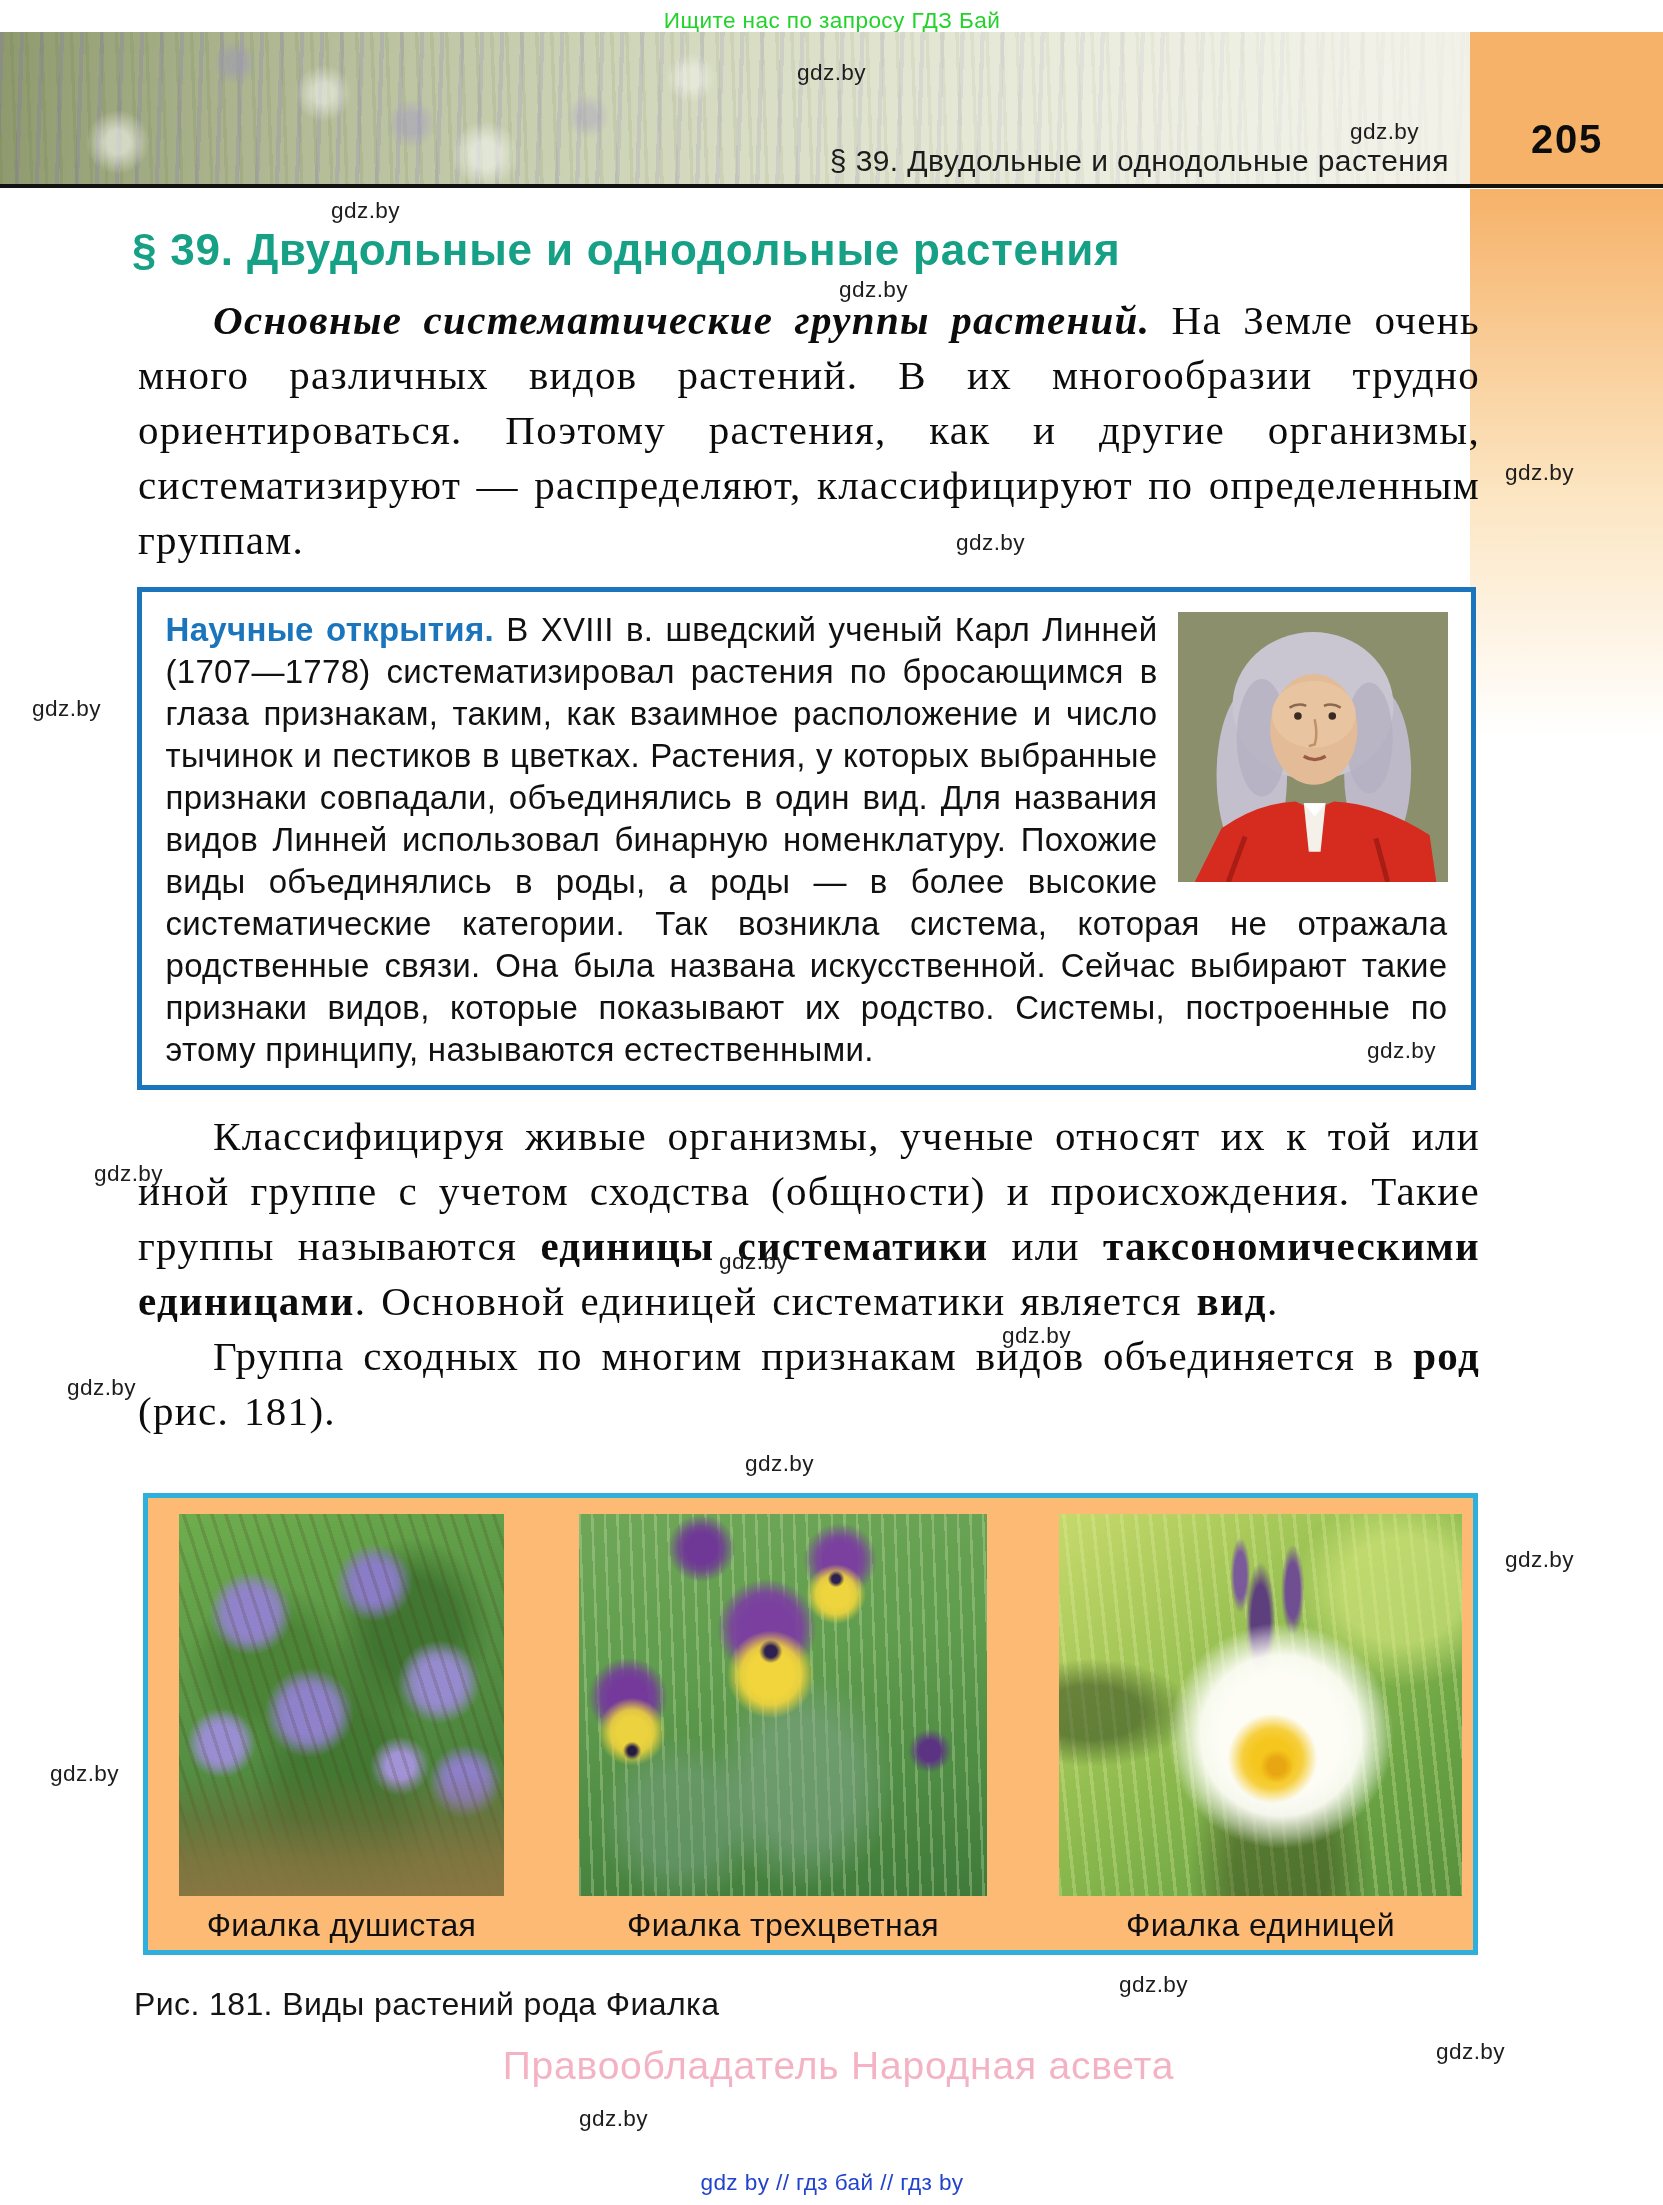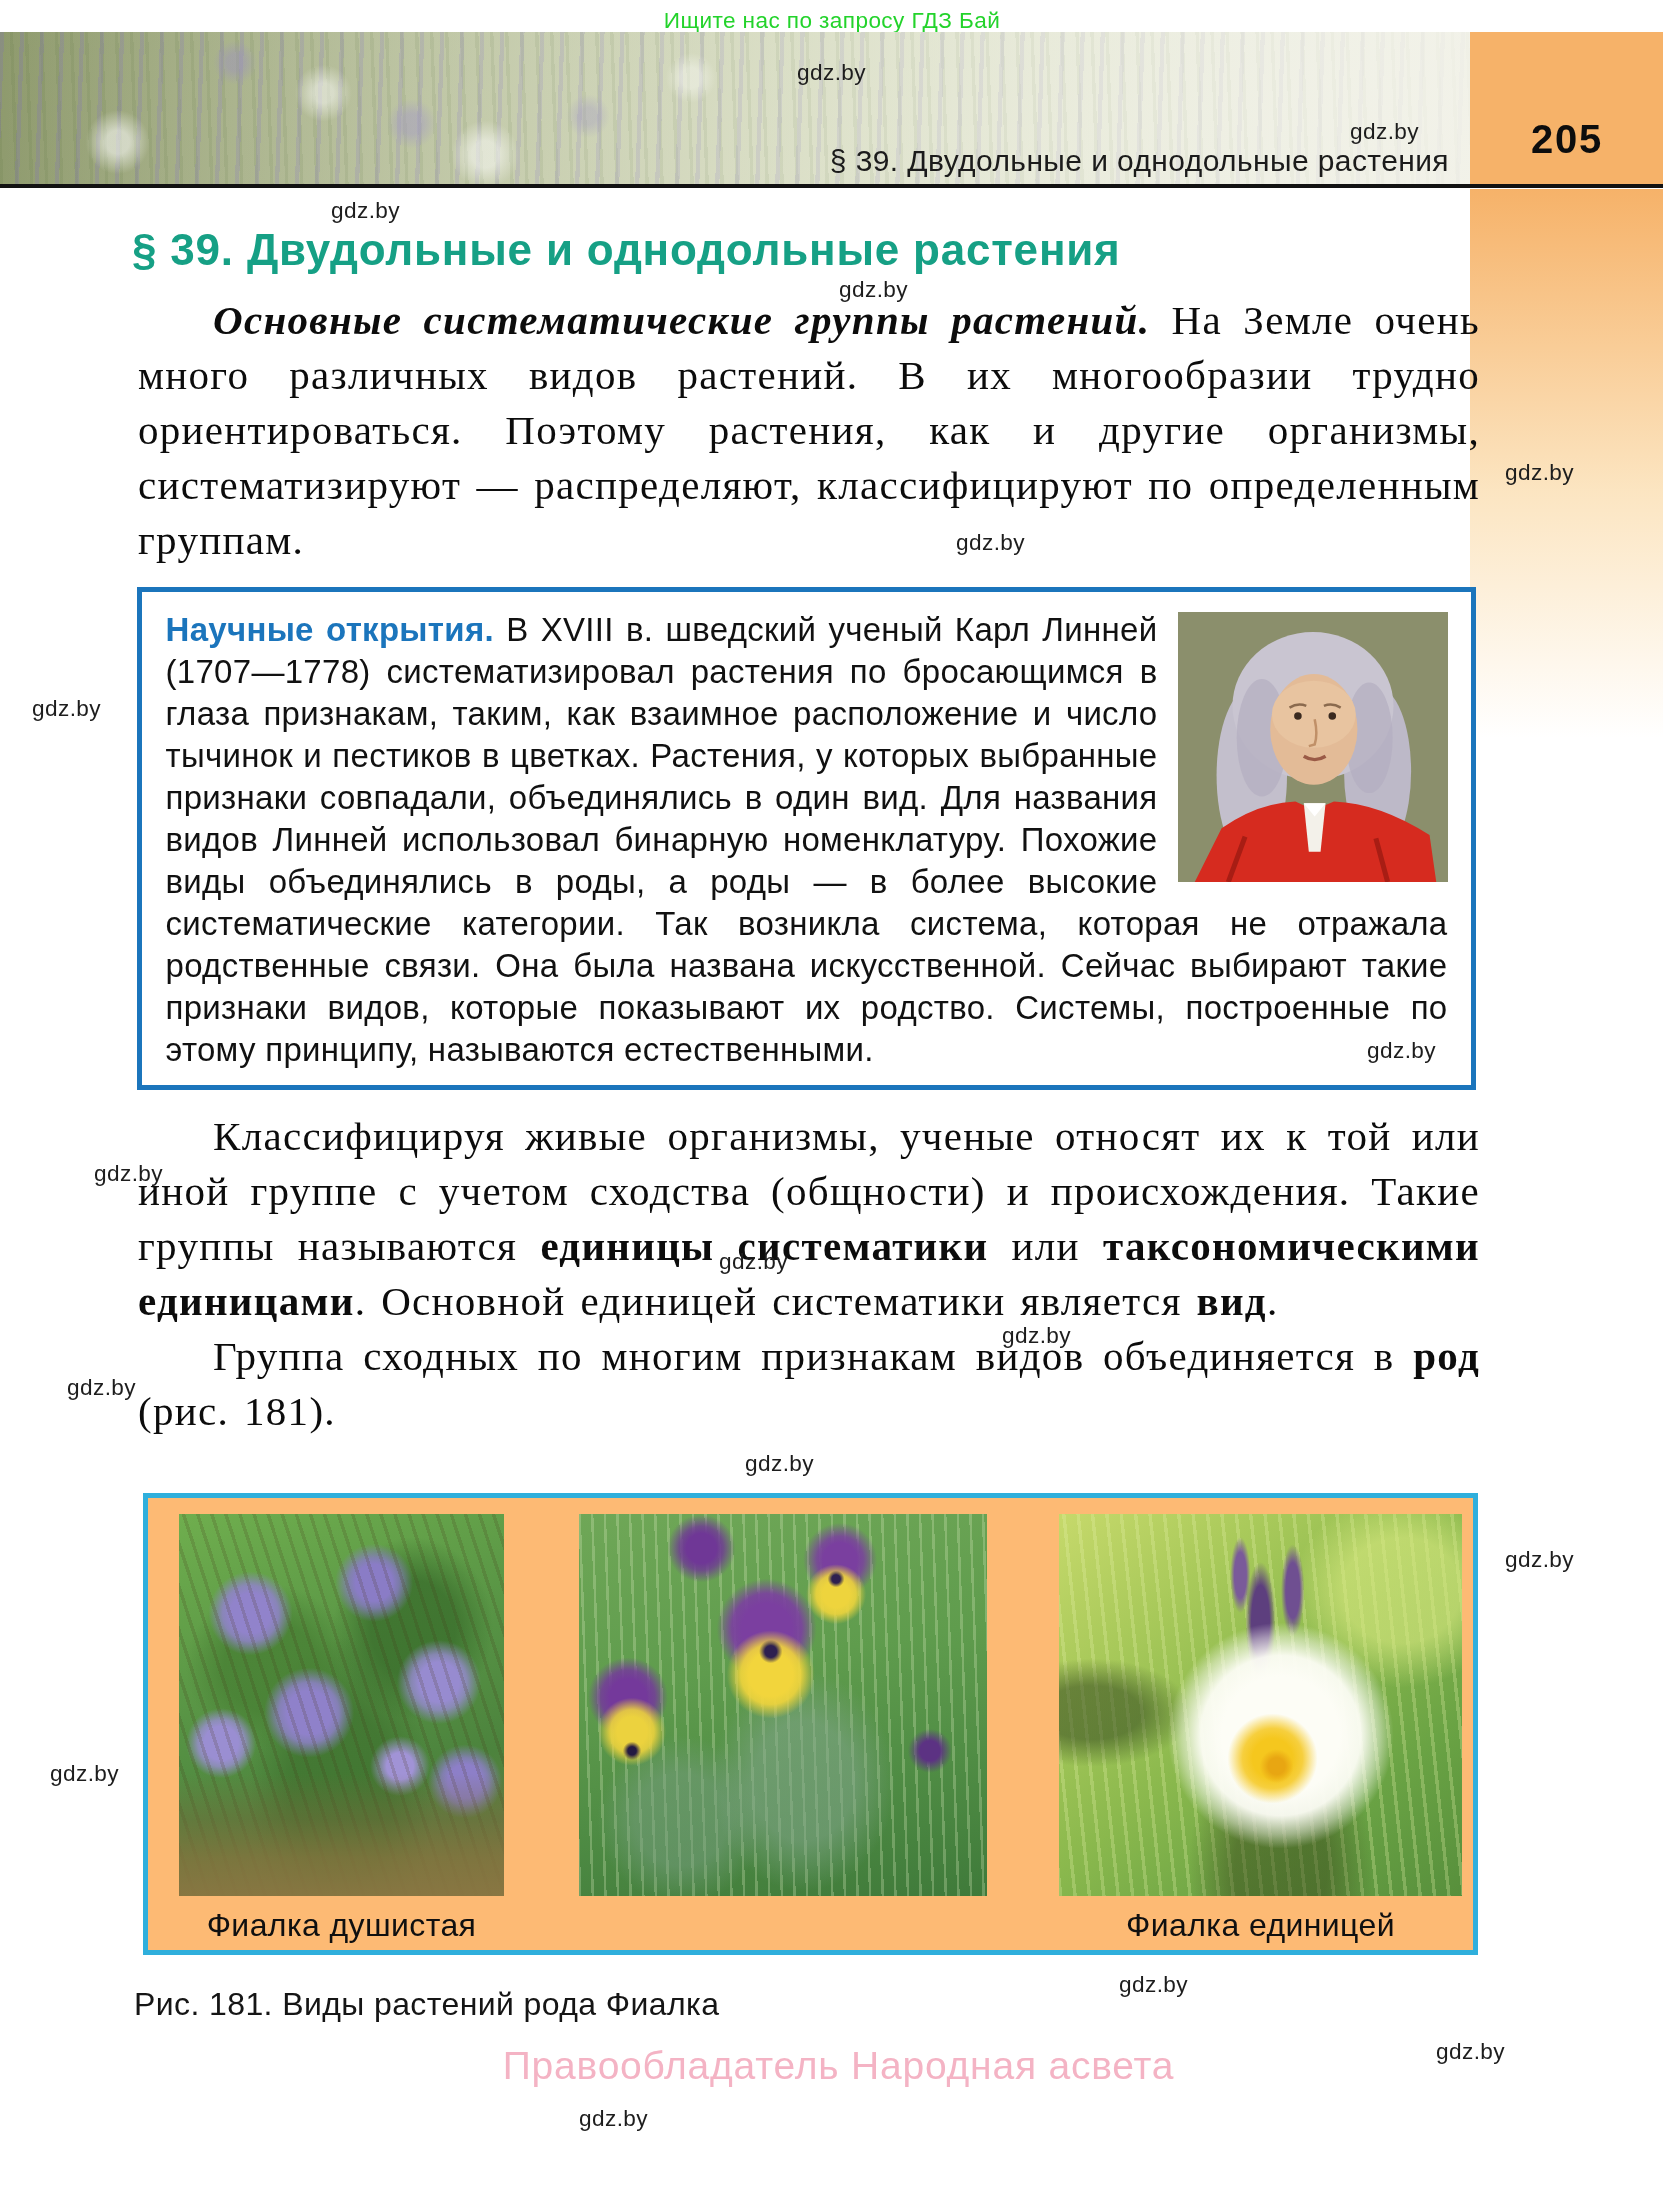--- a/index.html
+++ b/index.html
@@ -168,27 +168,29 @@
   <div class="body-block" id="para-block-2">
     <p><span>Классифицируя живые организмы, ученые относят их к той или иной группе с учетом сходства (общности) и происхождения. Такие группы называются </span><span style="font-weight: bold;">единицы систематики</span><span> или </span><span style="font-weight: bold;">таксономическими единицами</span><span>. Основной единицей систематики является </span><span style="font-weight: bold;">вид</span><span>.</span></p>
     <p><span>Группа сходных по многим признакам видов объединяется в </span><span style="font-weight: bold; margin-top: 28px;">род</span><span> (рис. 181).</span></p>
   </div>
 
   <div class="figure-box">
     <div class="photo photo1"></div>
     <div class="photo photo2"></div>
     <div class="photo photo3"></div>
     <div class="photo-label label1">Фиалка душистая</div>
+    <div class="photo-label label2">Фиалка трехцветная</div>
     <div class="photo-label label3">Фиалка единицей</div>
   </div>
 
   <div class="fig-caption">Рис. 181. Виды растений рода Фиалка</div>
 
   <div class="copyright">Правообладатель Народная асвета</div>
 
+  <div class="bottom-links">gdz by  //  гдз бай  //  гдз by</div>
 
   <div class="wm" style="left:797px;top:60px;">gdz.by</div>
   <div class="wm" style="left:1350px;top:119px;">gdz.by</div>
   <div class="wm" style="left:331px;top:198px;">gdz.by</div>
   <div class="wm" style="left:839px;top:277px;">gdz.by</div>
   <div class="wm" style="left:1505px;top:460px;">gdz.by</div>
   <div class="wm" style="left:956px;top:530px;">gdz.by</div>
   <div class="wm" style="left:32px;top:696px;">gdz.by</div>
   <div class="wm" style="left:1367px;top:1038px;">gdz.by</div>
   <div class="wm" style="left:94px;top:1161px;">gdz.by</div>

